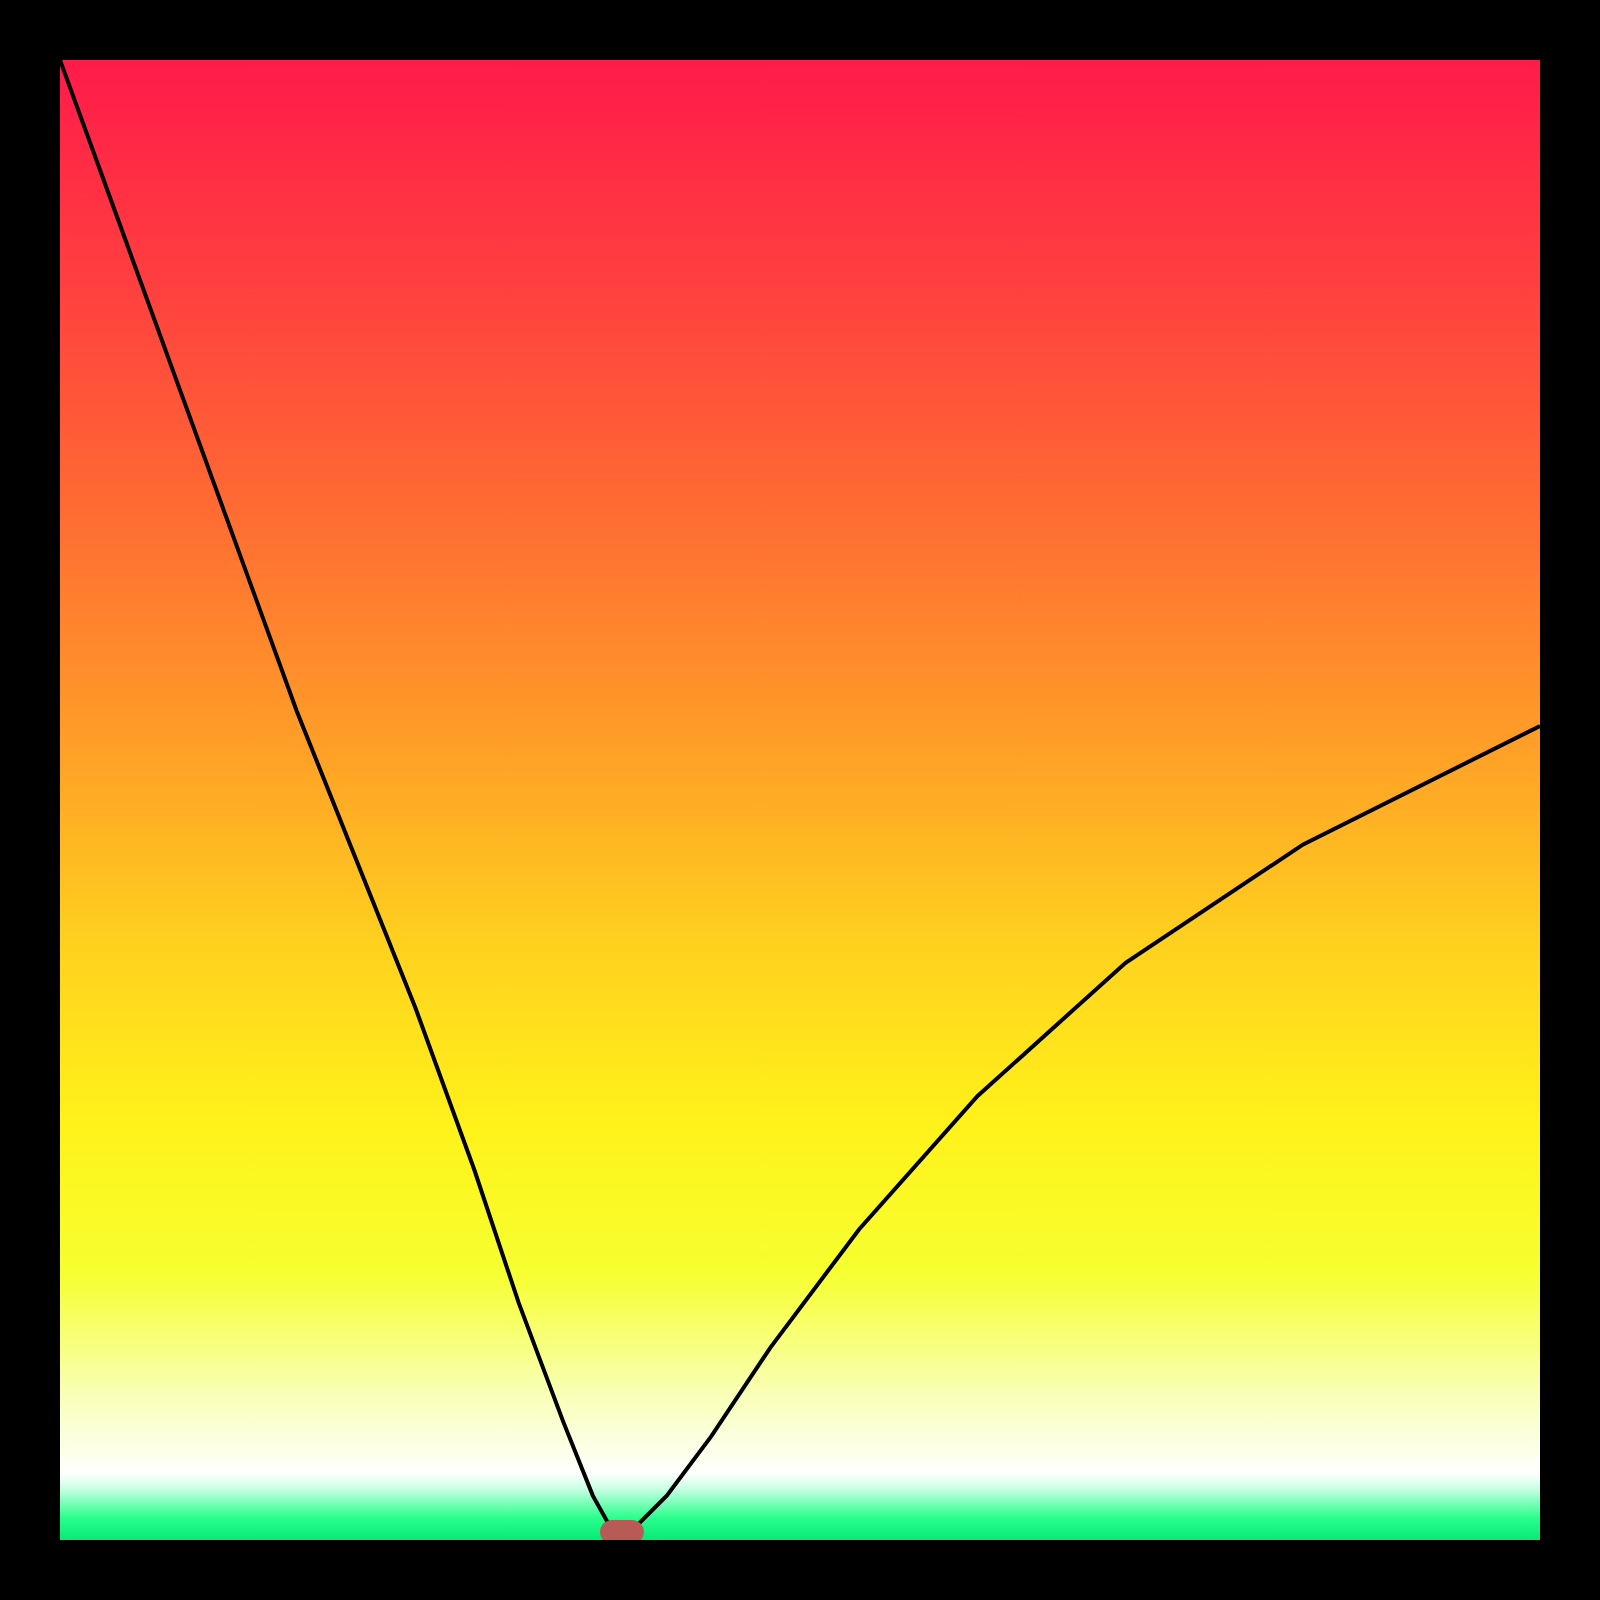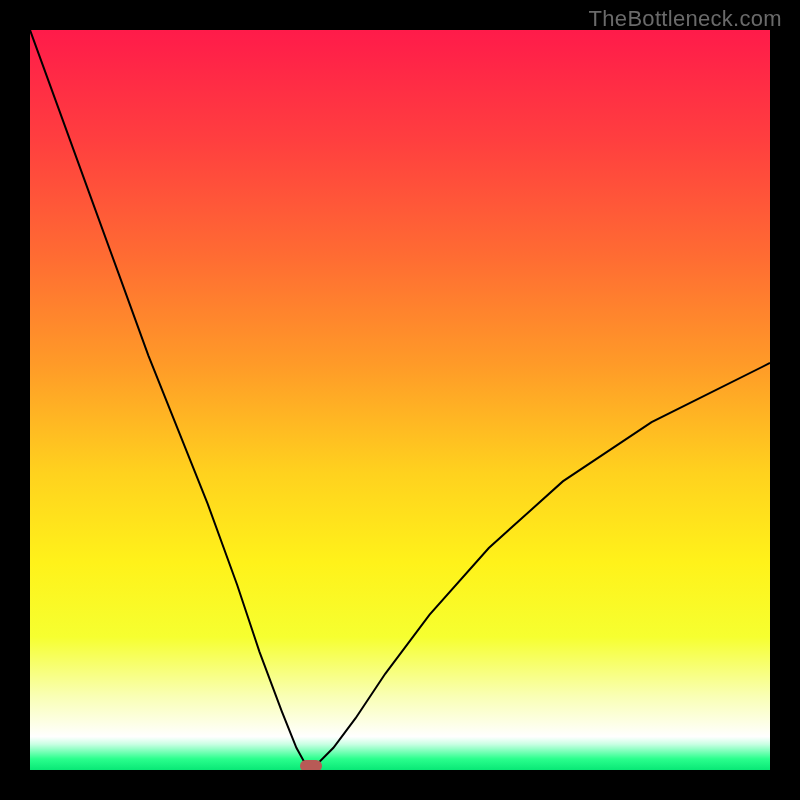--- a/index.html
+++ b/index.html
@@ -79,14 +79,13 @@
       <rect x="0" y="0" width="100" height="100" fill="url(#bgGrad)"></rect>
     </svg>
 
     <svg class="curve" viewBox="0 0 100 100" preserveAspectRatio="none">
       <path id="curvePath" d="M0.00 0.00 L4.00 11.00 L8.00 22.00 L12.00 33.00 L16.00 44.00 L20.00 54.00 L24.00 64.00 L28.00 75.00 L31.00 84.00 L34.00 92.00 L36.00 97.00 L37.00 98.80 L38.00 99.50 L39.00 99.00 L41.00 97.00 L44.00 93.00 L48.00 87.00 L54.00 79.00 L62.00 70.00 L72.00 61.00 L84.00 53.00 L100.00 45.00" fill="none" stroke-width="2" vector-effect="non-scaling-stroke" stroke="#000000"></path>
     </svg>
 
     <div class="marker" id="marker" style="left: 38%; top: 99.5%; background: rgb(184, 90, 86);"></div>
   </div>
 
-  <div class="watermark">TheBottleneck.com</div>
 </div>
 
 </body></html>

